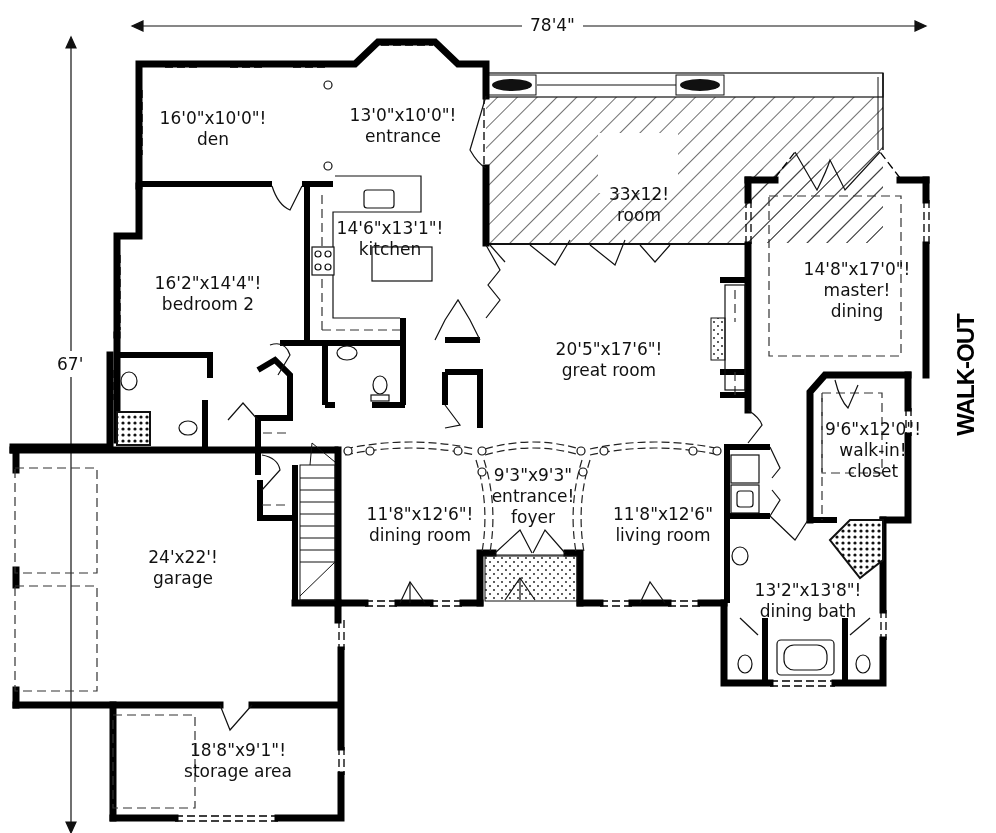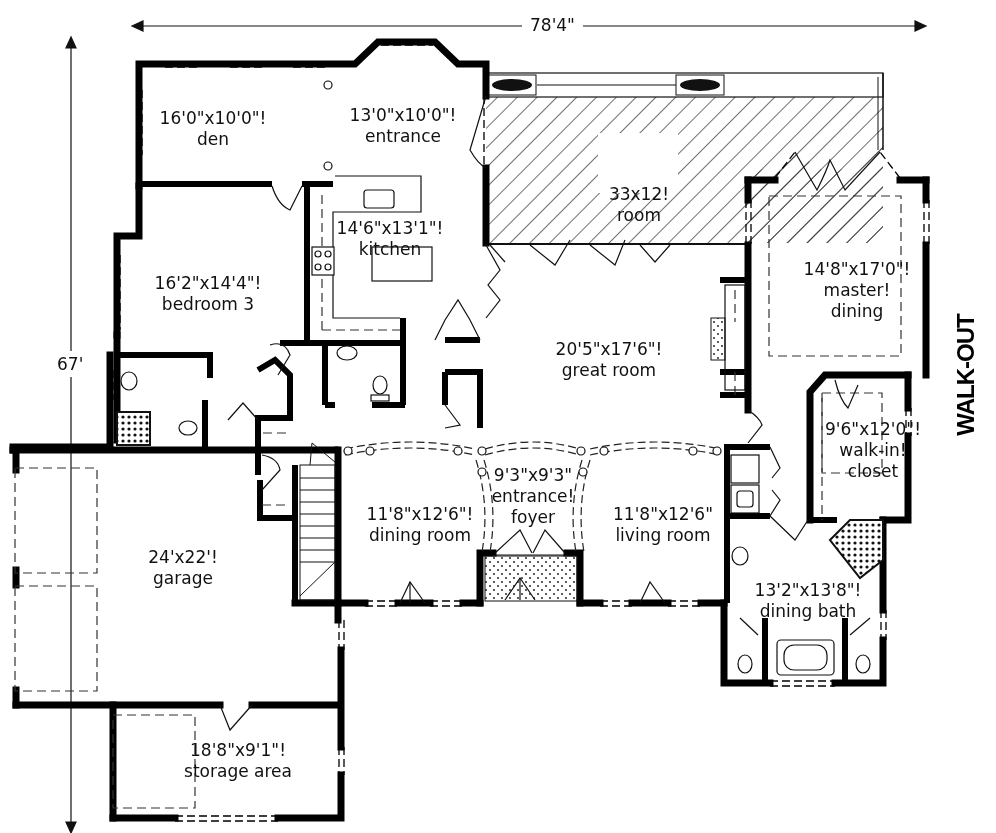--- a/index.html
+++ b/index.html
@@ -340,21 +340,21 @@
 <div class="lbl" style="left:639px; top:144px;margin-top:40px;">
   <span>33x12!</span>
   <span>room</span>
 </div>
 <div class="lbl" style="left:390px; top:218px;">
   <span>14'6"x13'1"!</span>
   <span>kitchen</span>
 </div>
 <div class="lbl" style="left:208px; top:273px;">
   <span>16'2"x14'4"!</span>
-  <span>bedroom 3</span>
+  <span>bedroom 2</span>
 </div>
 <div class="lbl" style="left:857px; top:259px;">
   <span>14'8"x17'0"!</span>
   <span>master!</span>
   <span>dining</span>
 </div>
 <div class="lbl" style="left:609px; top:339px;">
   <span>20'5"x17'6"!</span>
   <span>great room</span>
 </div>

